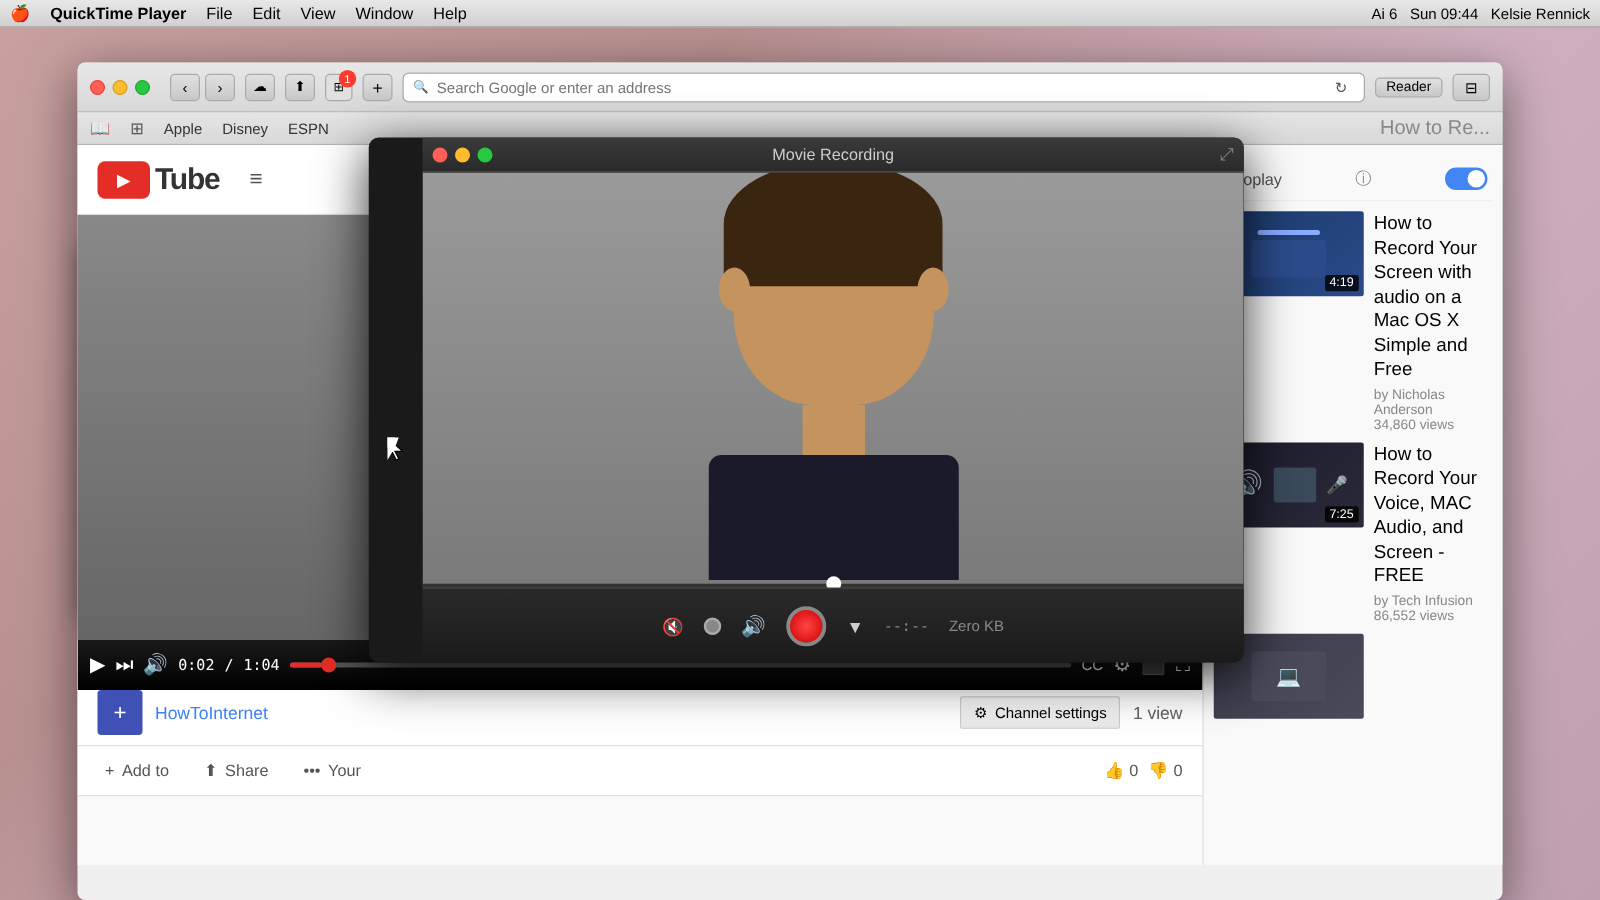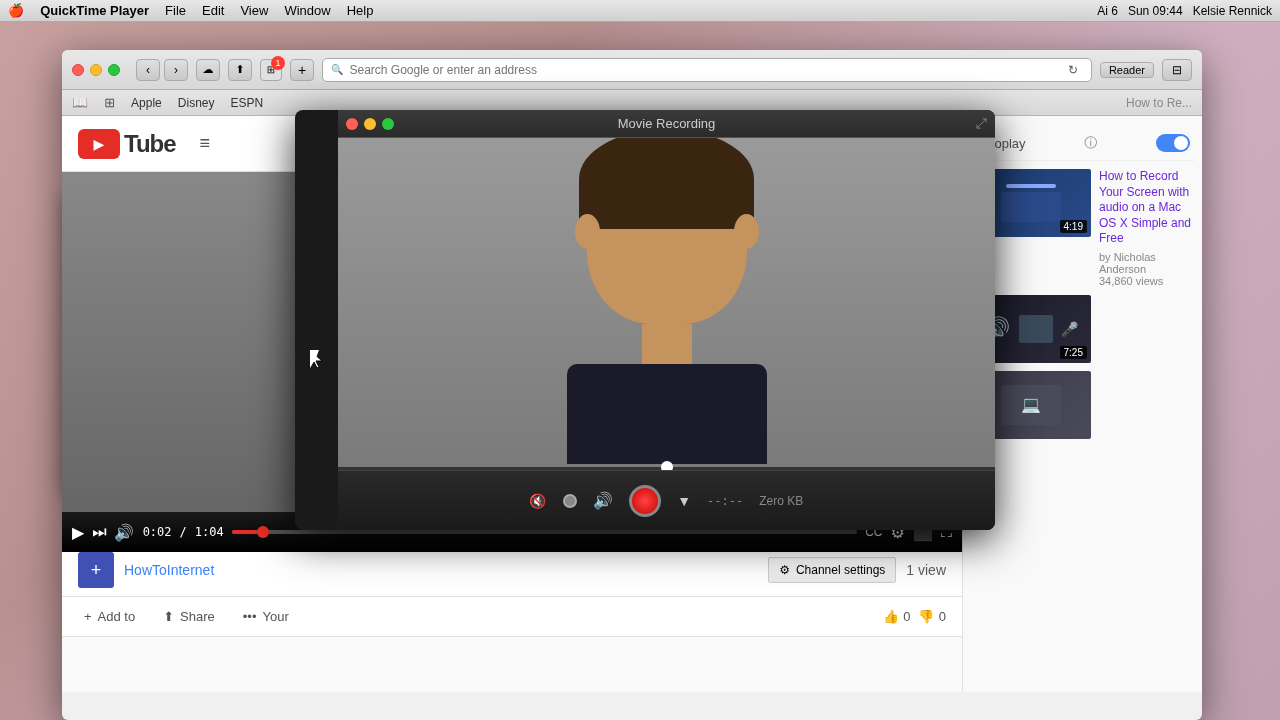--- a/index.html
+++ b/index.html
@@ -617,21 +617,21 @@
       position: absolute;
       bottom: 4px;
       right: 4px;
       background: rgba(0,0,0,0.8);
       color: white;
       font-size: 10px;
       padding: 1px 4px;
       border-radius: 2px;
     }
     .sidebar-video-info { flex: 1; }
-    .sidebar-video-title { font-size: 12px; color: #6d28d9; line-height: 1.3; margin-bottom: 4px; }
+    .sidebar-video-title { font-size: 15px; color: #000000; line-height: 1.3; margin-bottom: 4px; }
     .sidebar-video-channel { font-size: 11px; color: #888; }
     .sidebar-video-views { font-size: 11px; color: #888; }
 
     
     .video-controls {
       height: 40px;
       background: linear-gradient(to bottom, #1a1a1a, #000);
       display: flex;
       align-items: center;
       padding: 0 10px;
@@ -868,21 +868,21 @@
       <div class="reader-btn">Reader</div>
       <div class="nav-btn" style="width:30px">⊟</div>
     </div>
 
     <div class="safari-bookmarks-bar">
       <span class="bookmark-icon">📖</span>
       <span class="bookmark-grid">⊞</span>
       <span class="bookmark-item">Apple</span>
       <span class="bookmark-item">Disney</span>
       <span class="bookmark-item">ESPN</span>
-      <span style="font-size:12px;color:#888;margin-left:auto">How to Re...</span>
+      <span style="font-size:16px;color:#888;margin-left:auto">How to Re...</span>
     </div>
 
     <div class="safari-content">
 
       <div class="yt-main">
 
         <div class="yt-header">
           <div class="yt-logo">
             <div class="yt-logo-icon"></div>
             <span class="yt-logo-text">Tube</span>
@@ -1014,20 +1014,25 @@
           <div class="sidebar-thumb thumb-dark">
             <div style="width:100%;height:100%;display:flex;align-items:center;justify-content:center;">
               <div style="display:flex;align-items:center;gap:8px;">
                 <span style="font-size:22px;color:#88aacc;">🔊</span>
                 <div style="width:34px;height:28px;background:#3a4a5a;border-radius:2px;"></div>
                 <span style="font-size:14px;color:#aabbcc;">🎤</span>
               </div>
             </div>
             <div class="sidebar-thumb-duration">7:25</div>
           </div>
+          <div class="sidebar-video-info">
+            <div class="sidebar-video-title">How to Record Your Voice, MAC Audio, and Screen - FREE</div>
+            <div class="sidebar-video-channel">by Tech Infusion</div>
+            <div class="sidebar-video-views">86,552 views</div>
+          </div>
         </div>
 
         <div class="sidebar-video-item">
           <div class="sidebar-thumb thumb-gray">
             <div style="width:100%;height:100%;display:flex;align-items:center;justify-content:center;">
               <div style="width:60px;height:40px;background:#4a4a5a;border-radius:3px;display:flex;align-items:center;justify-content:center;">
                 <span style="font-size:16px;color:#88aacc;">💻</span>
               </div>
             </div>
           </div>

